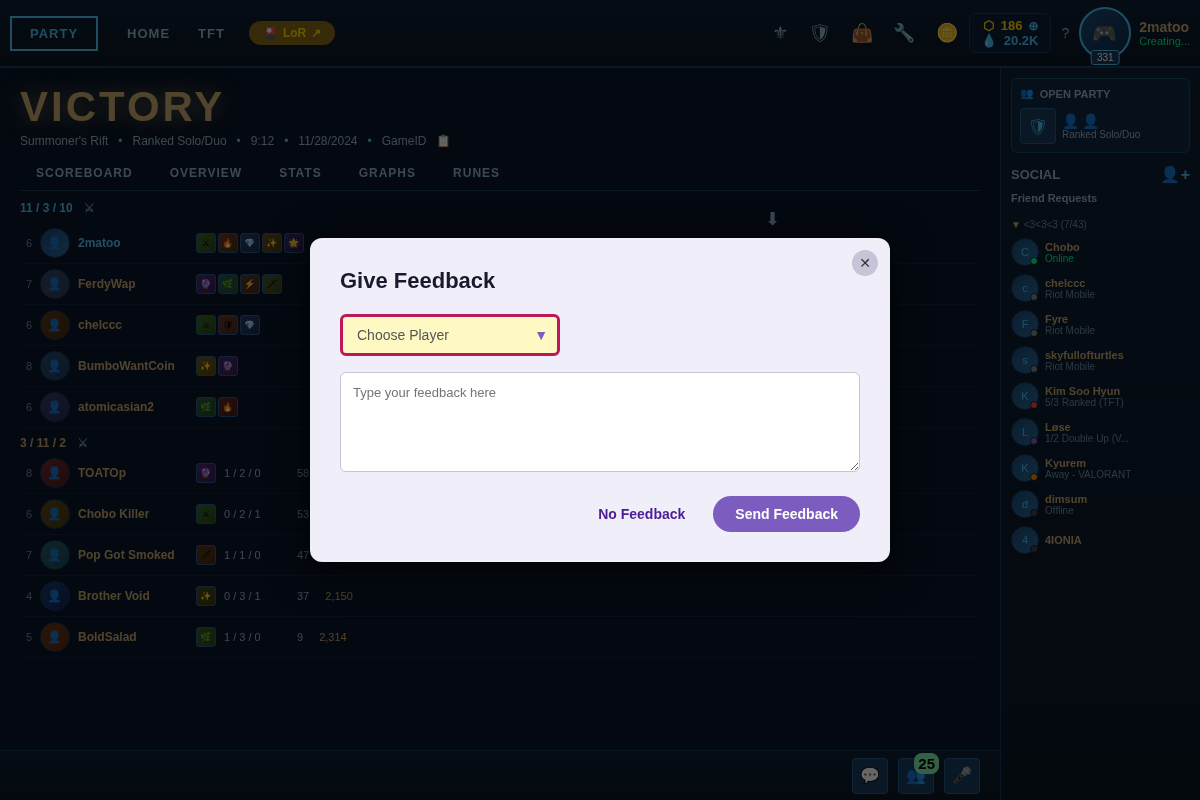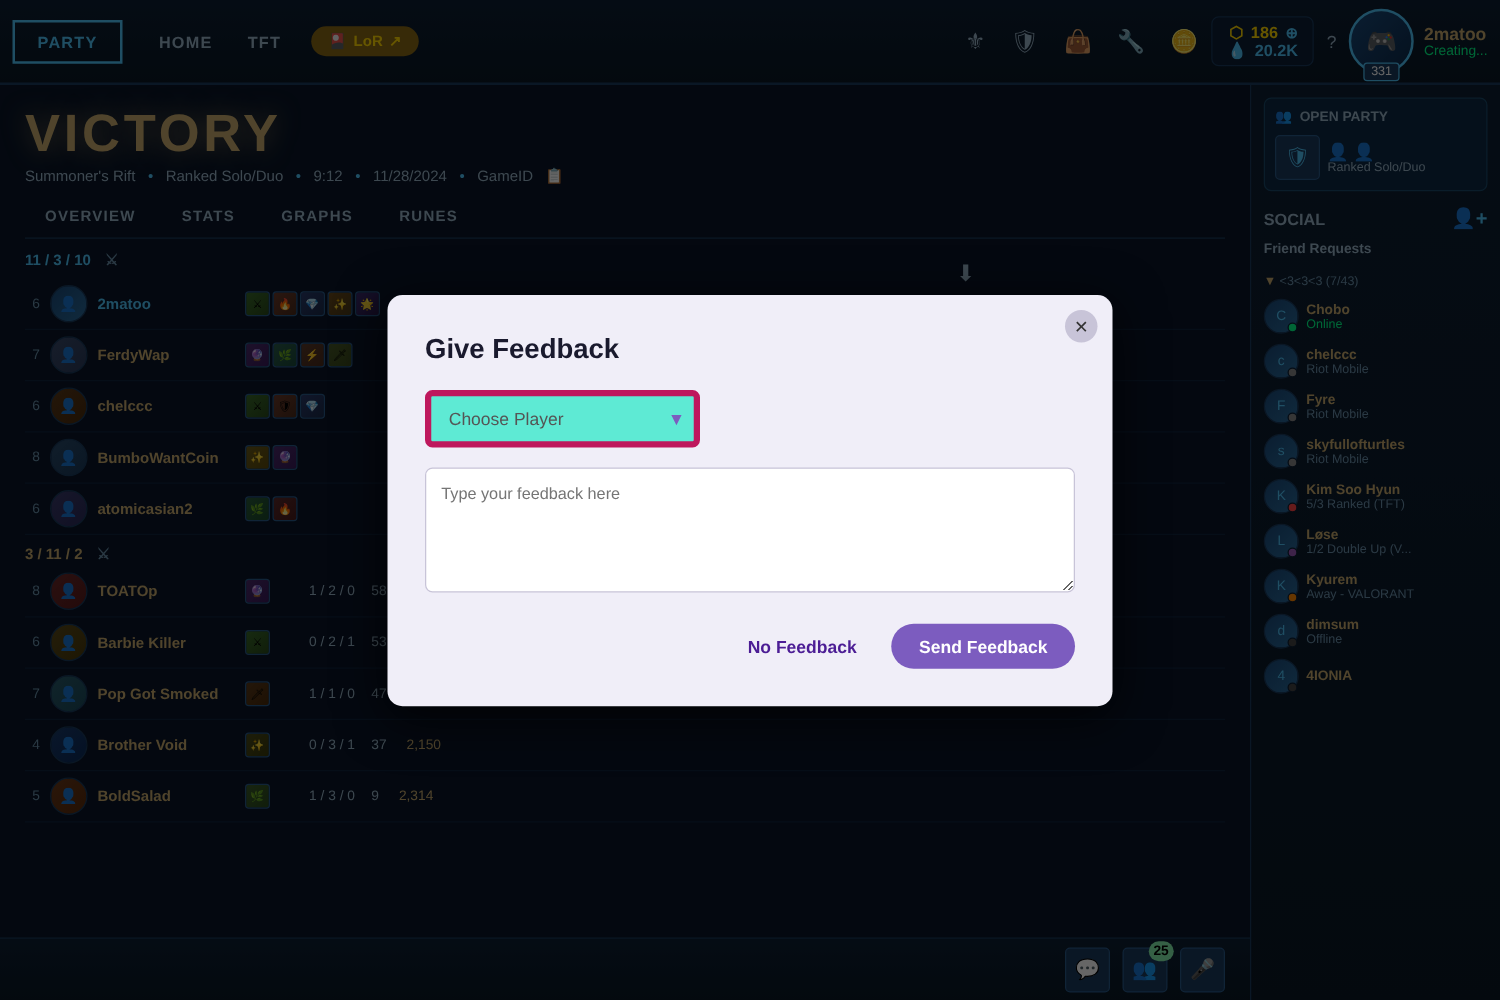--- a/index.html
+++ b/index.html
@@ -263,21 +263,21 @@
       display: flex;
       align-items: center;
       justify-content: center;
       font-size: 9px;
     }
 
     .kda-text {
       color: #9ab4c8;
       font-size: 11px;
       width: 60px;
-      text-align: right;
+      text-align: left;
     }
 
     .team-divider {
       color: #c8aa6e;
       font-size: 12px;
       font-weight: bold;
       padding: 8px 0 3px;
     }
 
     
@@ -451,21 +451,21 @@
       cursor: pointer;
       position: relative;
     }
 
     .badge {
       position: absolute;
       top: -6px;
       right: -6px;
       background: #86efac;
       color: #000;
-      font-size: 11px;
+      font-size: 15px;
       font-weight: bold;
       padding: 2px 4px;
       border-radius: 8px;
     }
 
     
     .overlay {
       position: absolute;
       inset: 0;
       background: rgba(0, 0, 0, 0.6);
@@ -528,23 +528,23 @@
 
     .select-wrapper {
       position: relative;
       width: 220px;
       margin-bottom: 16px;
     }
 
     .select-wrapper select {
       width: 100%;
       padding: 10px 40px 10px 14px;
-      border: 5px solid #be185d;
+      border: 3px solid #be185d;
       border-radius: 6px;
-      background: #5eead4;
+      background: #fef9c3;
       color: #555;
       font-size: 14px;
       cursor: pointer;
       appearance: none;
       -webkit-appearance: none;
     }
 
     .select-arrow {
       position: absolute;
       right: 12px;
@@ -658,20 +658,21 @@
         <span>GameID</span>
         <span>📋</span>
       </div>
     </div>
 
     <div style="position:absolute; top:140px; right:220px;">
       <span style="color:#9ab4c8; font-size:18px;">⬇</span>
     </div>
 
     <div class="tabs-row">
+      <span class="tab">SCOREBOARD</span>
       <span class="tab">OVERVIEW</span>
       <span class="tab">STATS</span>
       <span class="tab">GRAPHS</span>
       <span class="tab">RUNES</span>
     </div>
 
     <div class="scoreboard">
       <div class="score-header">
         <span>11 / 3 / 10</span>
         <span style="margin-left:8px; color:#6a8faa;">⚔</span>
@@ -746,21 +747,21 @@
           <div class="item-box" style="background:linear-gradient(135deg,#4a2a6a,#3a1a5a);">🔮</div>
         </div>
         <span class="kda-text">1 / 2 / 0</span>
         <span style="color:#9ab4c8; font-size:11px; margin-left:5px;text-align:center;">58</span>
         <span style="color:#c8aa6e; font-size:11px; margin-left:8px;">3,186</span>
       </div>
 
       <div class="player-row">
         <span class="player-rank">6</span>
         <div class="player-avatar" style="background:linear-gradient(135deg,#5a4a1a,#4a3a0a);">👤</div>
-        <span class="player-name">Barbie Killer</span>
+        <span class="player-name">Chobo Killer</span>
         <div class="player-items">
           <div class="item-box" style="background:linear-gradient(135deg,#3a6a2a,#2a4a1a);">⚔</div>
         </div>
         <span class="kda-text">0 / 2 / 1</span>
         <span style="color:#9ab4c8; font-size:11px; margin-left:5px;">53</span>
         <span style="color:#c8aa6e; font-size:11px; margin-left:8px;">2,828</span>
       </div>
 
       <div class="player-row">
         <span class="player-rank">7</span>

